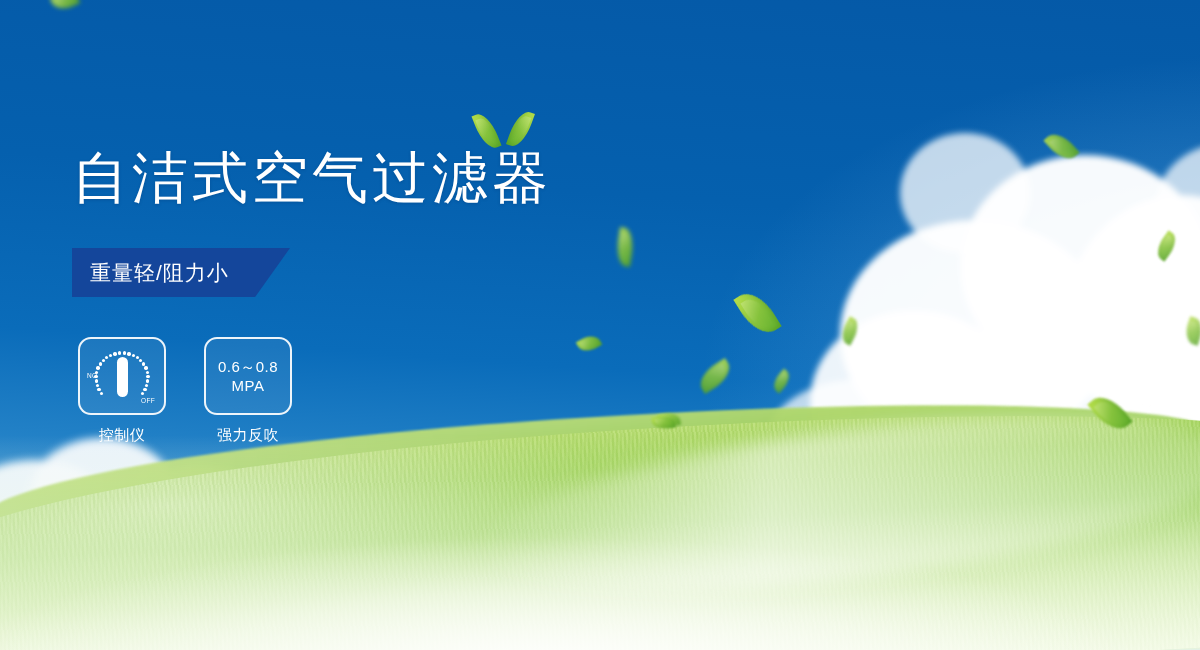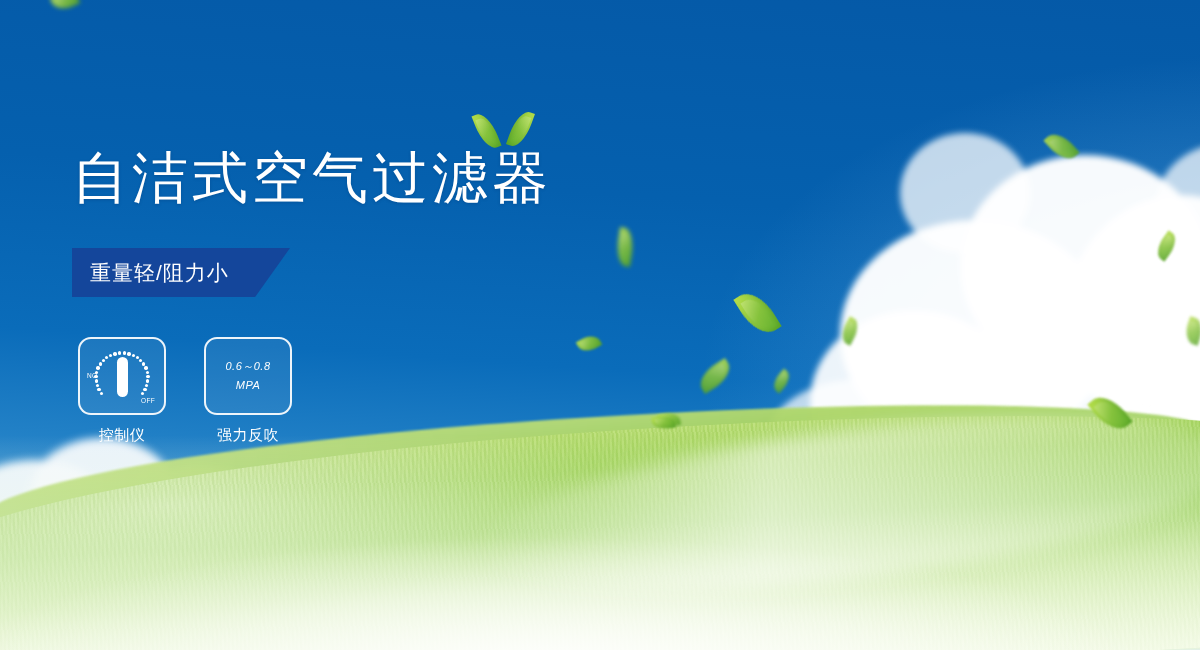--- a/index.html
+++ b/index.html
@@ -187,22 +187,22 @@
     width: 88px; height: 78px;
     border: 2px solid rgba(255,255,255,.92);
     border-radius: 13px;
     background: rgba(255,255,255,.07);
     position: relative;
     display: flex; flex-direction: column;
     align-items: center; justify-content: center;
     overflow: hidden;
   }
   .fbox .txt {
-    color: #ffffff; font-size: 11px; line-height: 19px;
-    text-align: center; letter-spacing: .5px; white-space: nowrap; font-style: italic;
+    color: #ffffff; font-size: 15px; line-height: 19px;
+    text-align: center; letter-spacing: .5px; white-space: nowrap;
   }
   .flabel {
     margin-top: 10px;
     color: #ffffff; font-size: 15px; line-height: 19px;
     letter-spacing: .5px; white-space: nowrap; text-align: center;
   }
 
   
   .gauge { position: relative; width: 70px; height: 62px; }
   .gauge .dot {

